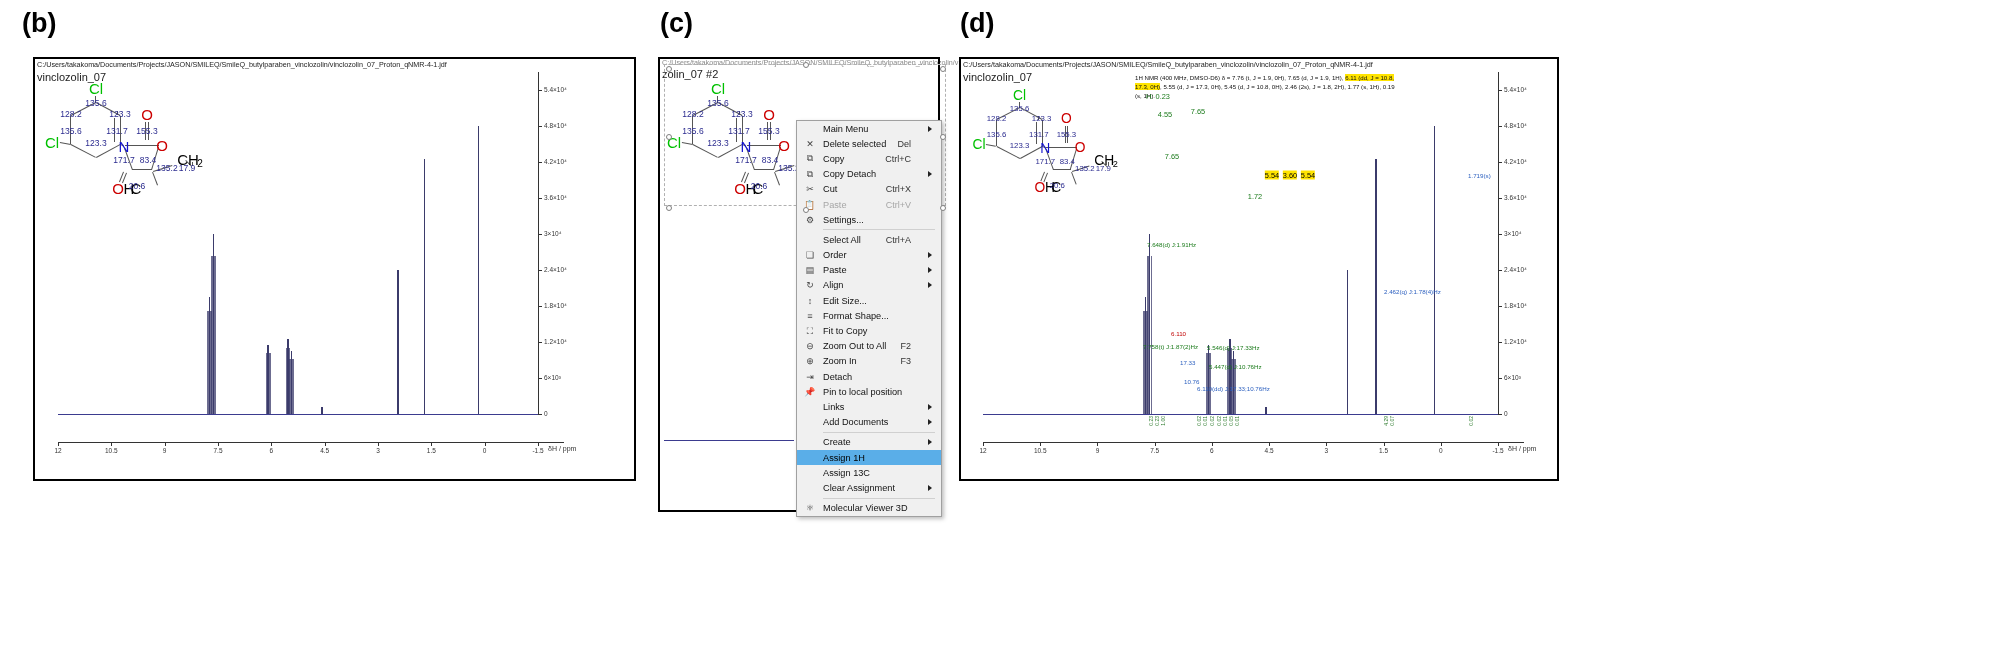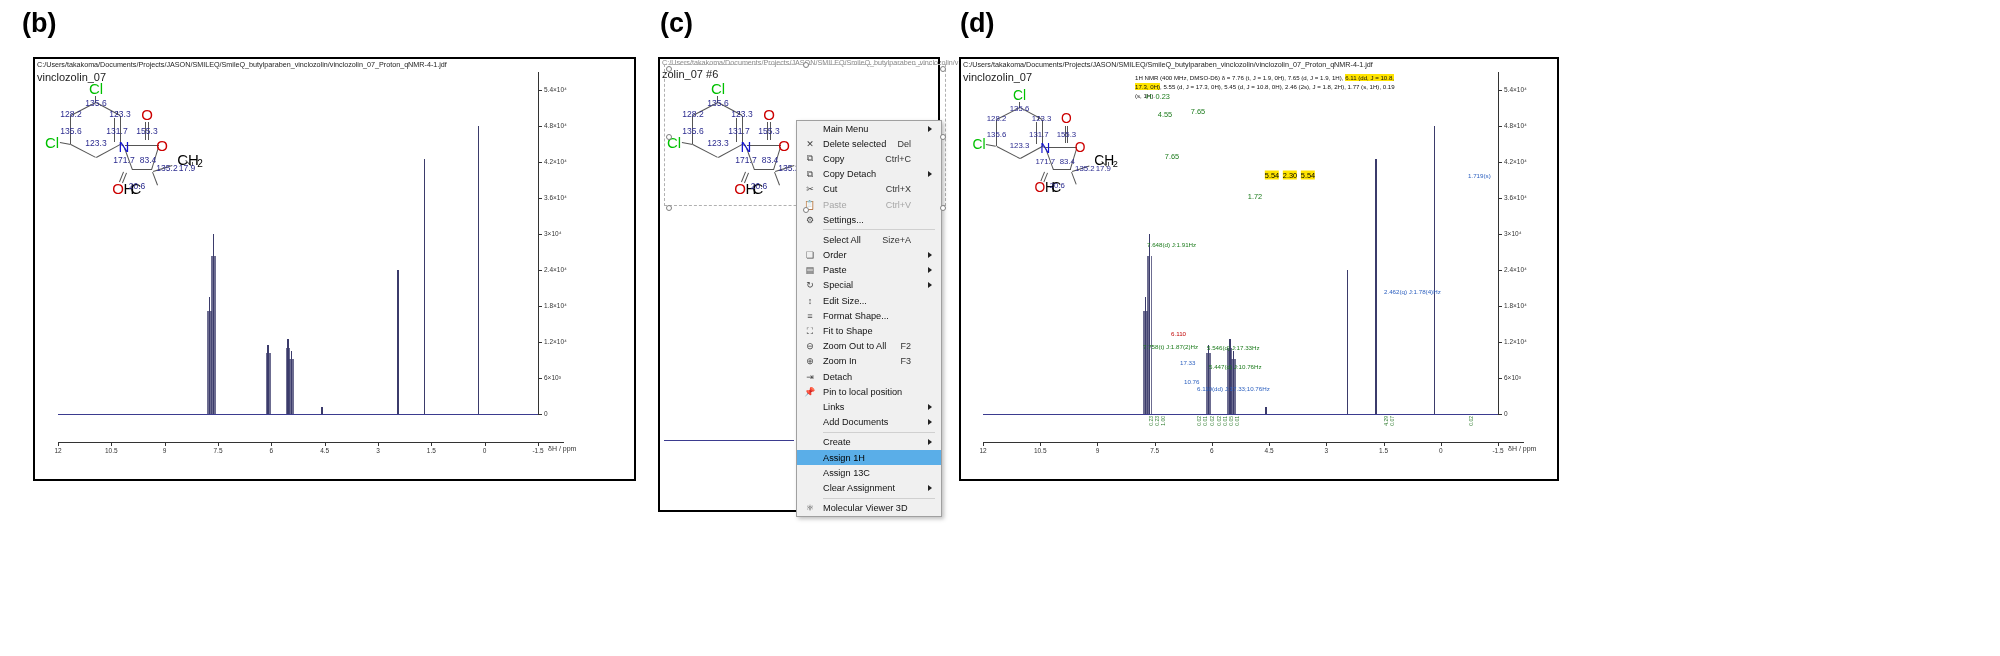--- a/index.html
+++ b/index.html
@@ -171,21 +171,21 @@
       <div class="tick" style="left: 498px; top: 380px;"></div>
       <div class="ticklab" style="left: 498px; top: 385px;">-1.5</div>
       <div class="xlabel" style="left: 508px; top: 383px;">δH / ppm</div>
     </div>
 </div>
 
 <div class="panel" id="panel-c" style="left:660px;width:330px;">
   <div class="panel-label" style="left:0px;top:8px;">(c)</div>
   <div class="spec-box" style="left:-2px;top:57px;width:282px;height:455px;"></div>
   <div class="path-text" style="left:2px;top:58px;opacity:.55;">C:/Users/takakoma/Documents/Projects/JASON/SMILEQ/SmileQ_butylparaben_vinclozolin/vinclozolin_07_Proton_qNMR-4-1.jdf</div>
-  <div class="sample-text" style="left:2px;top:68px;">zolin_07   #6</div>
+  <div class="sample-text" style="left:2px;top:68px;">zolin_07   #2</div>
   <div class="selbox" style="left:4px;top:64px;width:280px;height:140px;"></div>
   <div class="mol" id="mol-c" style="left:0;top:0;">
       <div class="bond" style="left: 58px; top: 103px; width: 28.178px; height: 1px; background: rgb(85, 85, 85); transform: rotate(152.526deg);"></div>
       <div class="bond" style="left: 33px; top: 116px; width: 28px; height: 1px; background: rgb(85, 85, 85); transform: rotate(90deg);"></div>
       <div class="bond" style="left: 33px; top: 144px; width: 28.178px; height: 1px; background: rgb(85, 85, 85); transform: rotate(27.4744deg);"></div>
       <div class="bond" style="left: 58px; top: 157px; width: 27.2947px; height: 1px; background: rgb(85, 85, 85); transform: rotate(-28.4429deg);"></div>
       <div class="bond" style="left: 82px; top: 144px; width: 28px; height: 1px; background: rgb(85, 85, 85); transform: rotate(-90deg);"></div>
       <div class="bond" style="left: 82px; top: 116px; width: 27.2947px; height: 1px; background: rgb(85, 85, 85); transform: rotate(-151.557deg);"></div>
       <div class="bond" style="left: 76.5px; top: 117.5px; width: 24px; height: 1px; background: rgb(85, 85, 85); transform: rotate(90deg);"></div>
       <div class="bond" style="left: 79.5px; top: 111px; width: 4px; height: 1px; background: rgb(85, 85, 85); transform: rotate(90deg);"></div>
@@ -258,48 +258,48 @@
         <span>Paste</span>
         <span class="sc">Ctrl+V</span>
       </div>
       <div class="ctxitem">
         <span class="ic" style="font-size: 9px; color: rgb(68, 68, 68);">⚙</span>
         <span>Settings...</span>
       </div>
       <div class="ctxsep"></div>
       <div class="ctxitem">
         <span>Select All</span>
-        <span class="sc">Size+A</span>
+        <span class="sc">Ctrl+A</span>
       </div>
       <div class="ctxitem">
         <span class="ic" style="font-size: 9px; color: rgb(68, 68, 68);">❏</span>
         <span>Order</span>
         <span class="arrow"></span>
       </div>
       <div class="ctxitem">
         <span class="ic" style="font-size: 9px; color: rgb(68, 68, 68);">▤</span>
         <span>Paste</span>
         <span class="arrow"></span>
       </div>
       <div class="ctxitem">
         <span class="ic" style="font-size: 9px; color: rgb(68, 68, 68);">↻</span>
-        <span>Special</span>
+        <span>Align</span>
         <span class="arrow"></span>
       </div>
       <div class="ctxitem">
         <span class="ic" style="font-size: 9px; color: rgb(68, 68, 68);">↕</span>
         <span>Edit Size...</span>
       </div>
       <div class="ctxitem">
         <span class="ic" style="font-size: 9px; color: rgb(68, 68, 68);">≡</span>
         <span>Format Shape...</span>
       </div>
       <div class="ctxitem">
         <span class="ic" style="font-size: 9px; color: rgb(68, 68, 68);">⛶</span>
-        <span>Fit to Shape</span>
+        <span>Fit to Copy</span>
       </div>
       <div class="ctxitem">
         <span class="ic" style="font-size: 9px; color: rgb(68, 68, 68);">⊖</span>
         <span>Zoom Out to All</span>
         <span class="sc">F2</span>
       </div>
       <div class="ctxitem">
         <span class="ic" style="font-size: 9px; color: rgb(68, 68, 68);">⊕</span>
         <span>Zoom In</span>
         <span class="sc">F3</span>
@@ -408,21 +408,21 @@
       <div class="shift" style="left: 85.28px; top: 160.8px; font-size: 7.82px;">171.7</div>
       <div class="shift" style="left: 107.36px; top: 160.8px; font-size: 7.82px;">83.4</div>
       <div class="shift" style="left: 124.84px; top: 168.16px; font-size: 7.82px;">135.2</div>
       <div class="shift" style="left: 143.24px; top: 168.16px; font-size: 7.82px;">17.9</div>
       <div class="shift" style="left: 97.24px; top: 184.72px; font-size: 7.82px;">20.6</div>
       <div class="shift green" style="left: 198px; top: 96px; font-size: 7.4px;">H: 0.23</div>
       <div class="shift green" style="left: 205px; top: 114px; font-size: 7.4px;">4.55</div>
       <div class="shift green" style="left: 238px; top: 111px; font-size: 7.4px;">7.65</div>
       <div class="shift green" style="left: 212px; top: 156px; font-size: 7.4px;">7.65</div>
       <div class="shift hl" style="left: 312px; top: 175px; font-size: 7.4px;">5.54</div>
-      <div class="shift hl" style="left: 330px; top: 175px; font-size: 7.4px;">2.30</div>
+      <div class="shift hl" style="left: 330px; top: 175px; font-size: 7.4px;">3.60</div>
       <div class="shift hl" style="left: 348px; top: 175px; font-size: 7.4px;">5.54</div>
       <div class="shift green" style="left: 295px; top: 196px; font-size: 7.4px;">1.72</div>
     </div>
   <div class="plotarea" id="plot-d" style="left:5px;top:62px;width:585px;height:400px;">
       <div class="baseline" style="left: 18px; width: 515px; top: 352px;"></div>
       <div class="peak" style="left: 179.748px; top: 235px; height: 117px; bottom: auto;"></div>
       <div class="peak" style="left: 178.148px; top: 249.04px; height: 102.96px; bottom: auto; opacity: 0.75;"></div>
       <div class="peak" style="left: 181.348px; top: 249.04px; height: 102.96px; bottom: auto; opacity: 0.75;"></div>
       <div class="peak" style="left: 183.944px; top: 172px; height: 180px; bottom: auto;"></div>
       <div class="peak" style="left: 182.344px; top: 193.6px; height: 158.4px; bottom: auto; opacity: 0.75;"></div>

